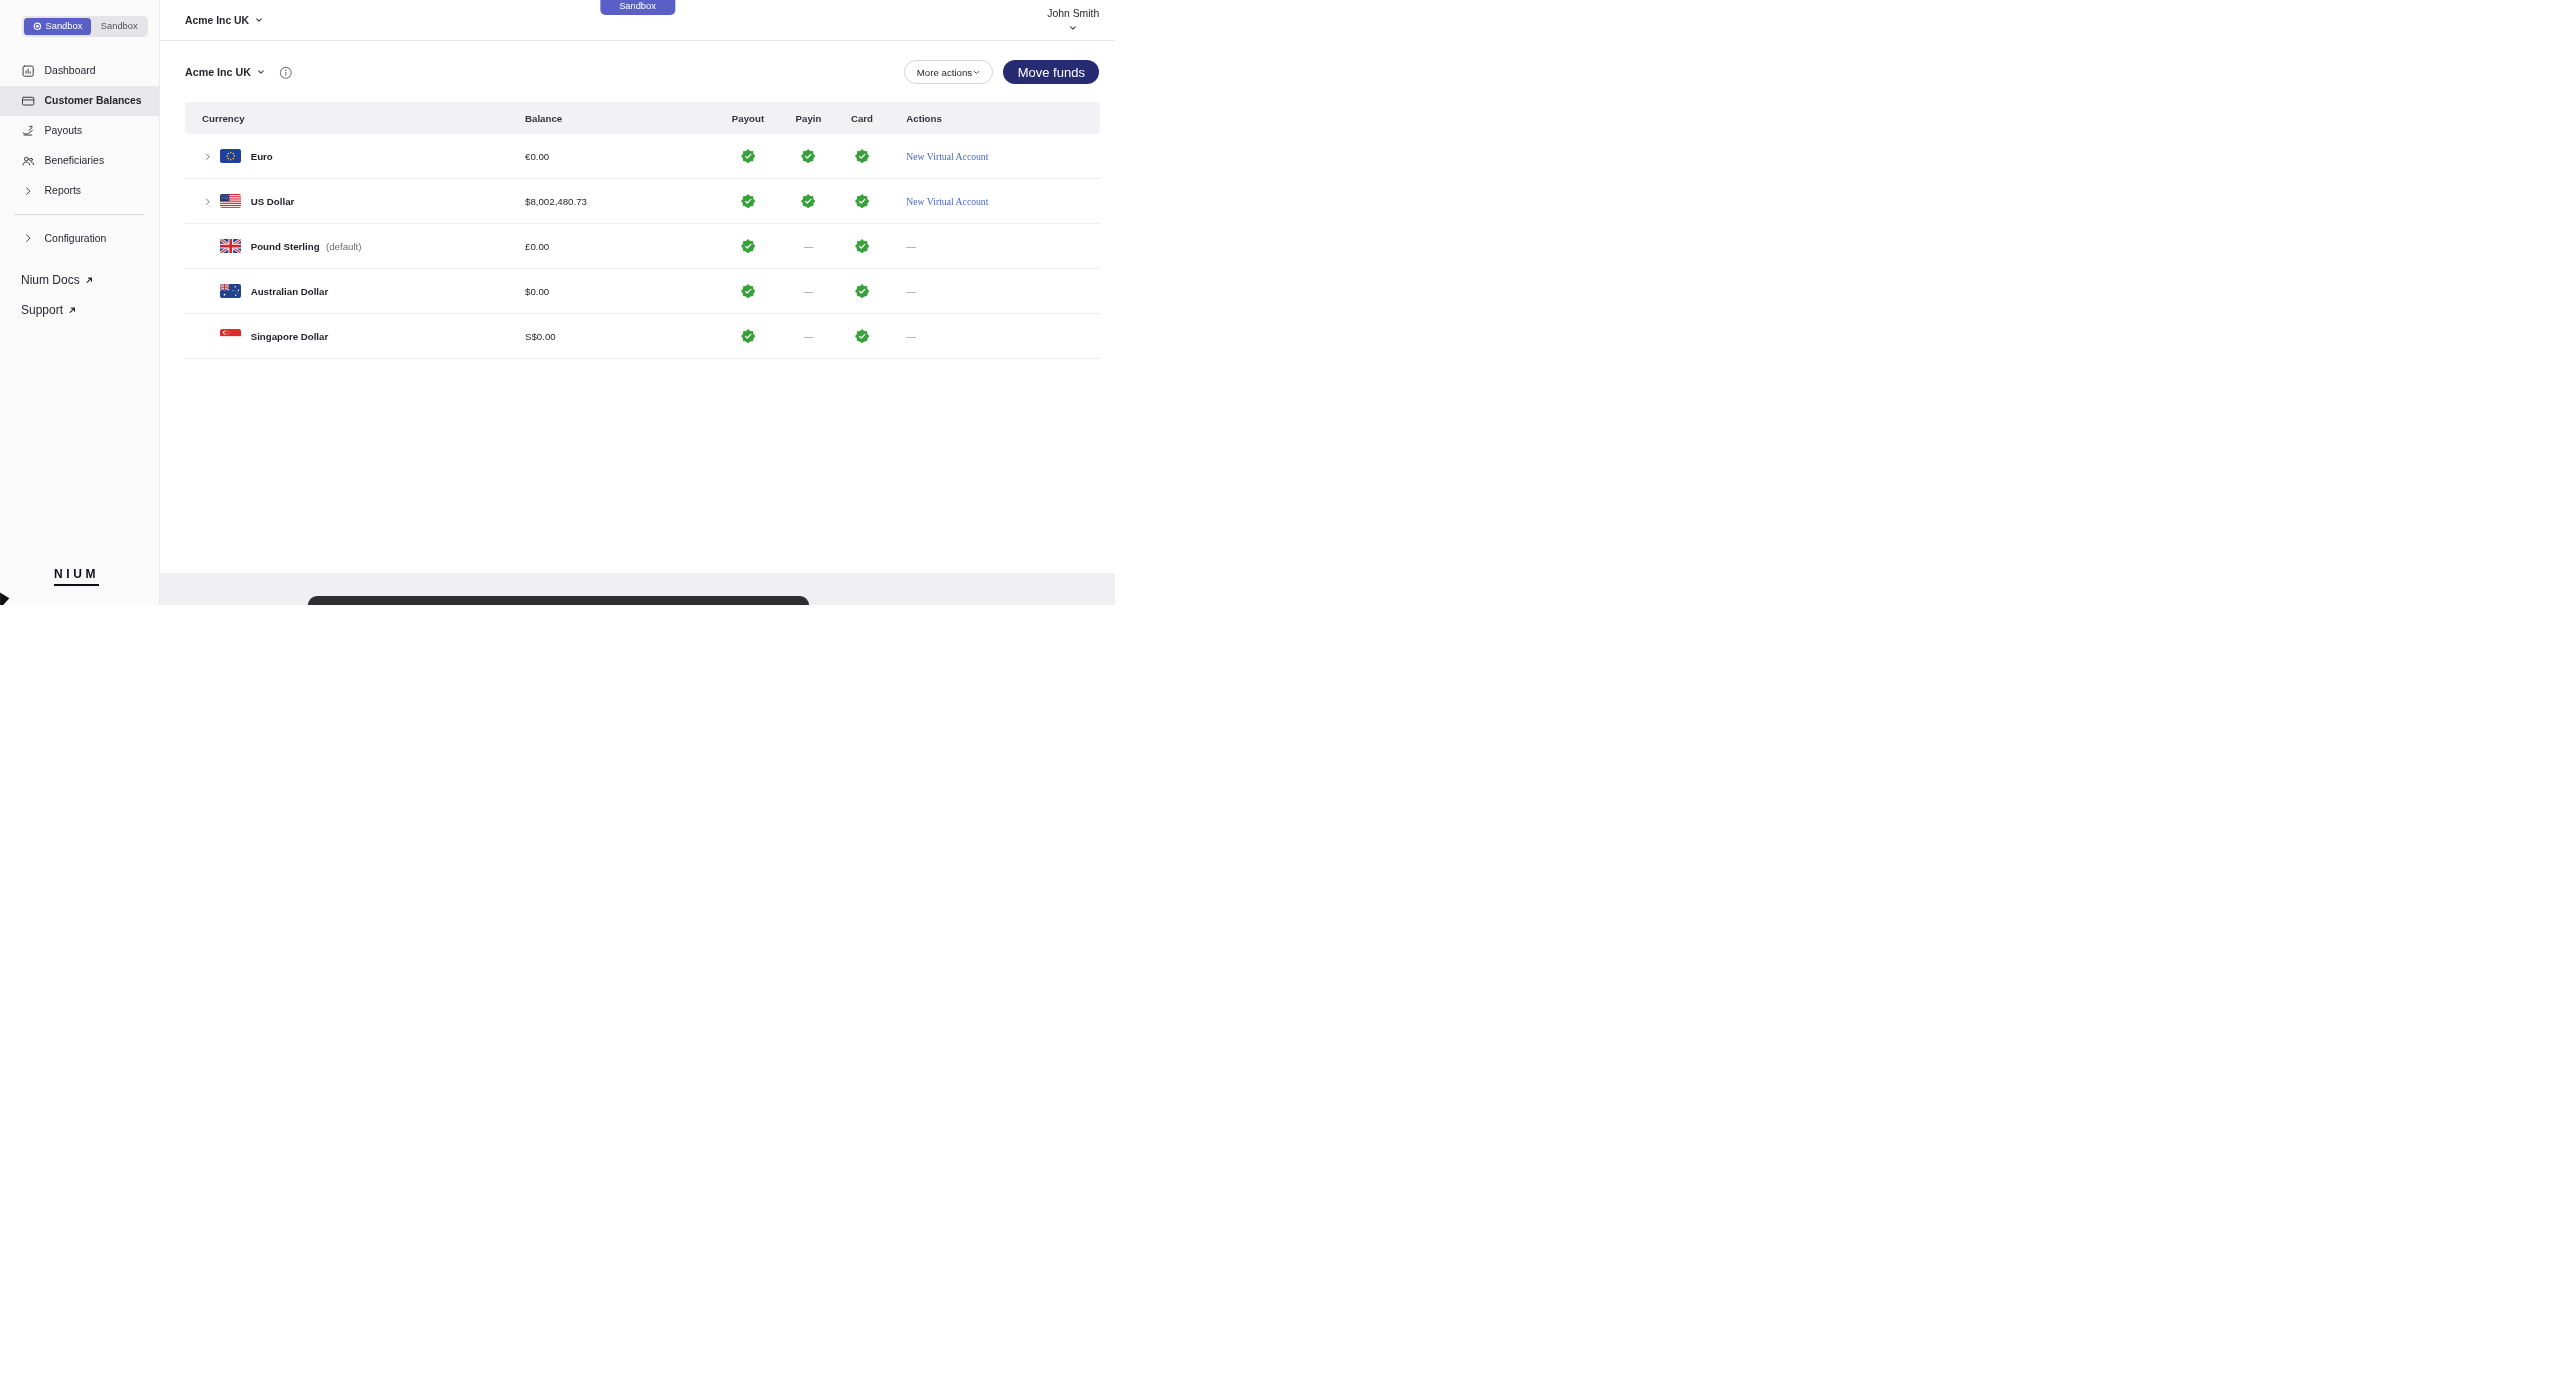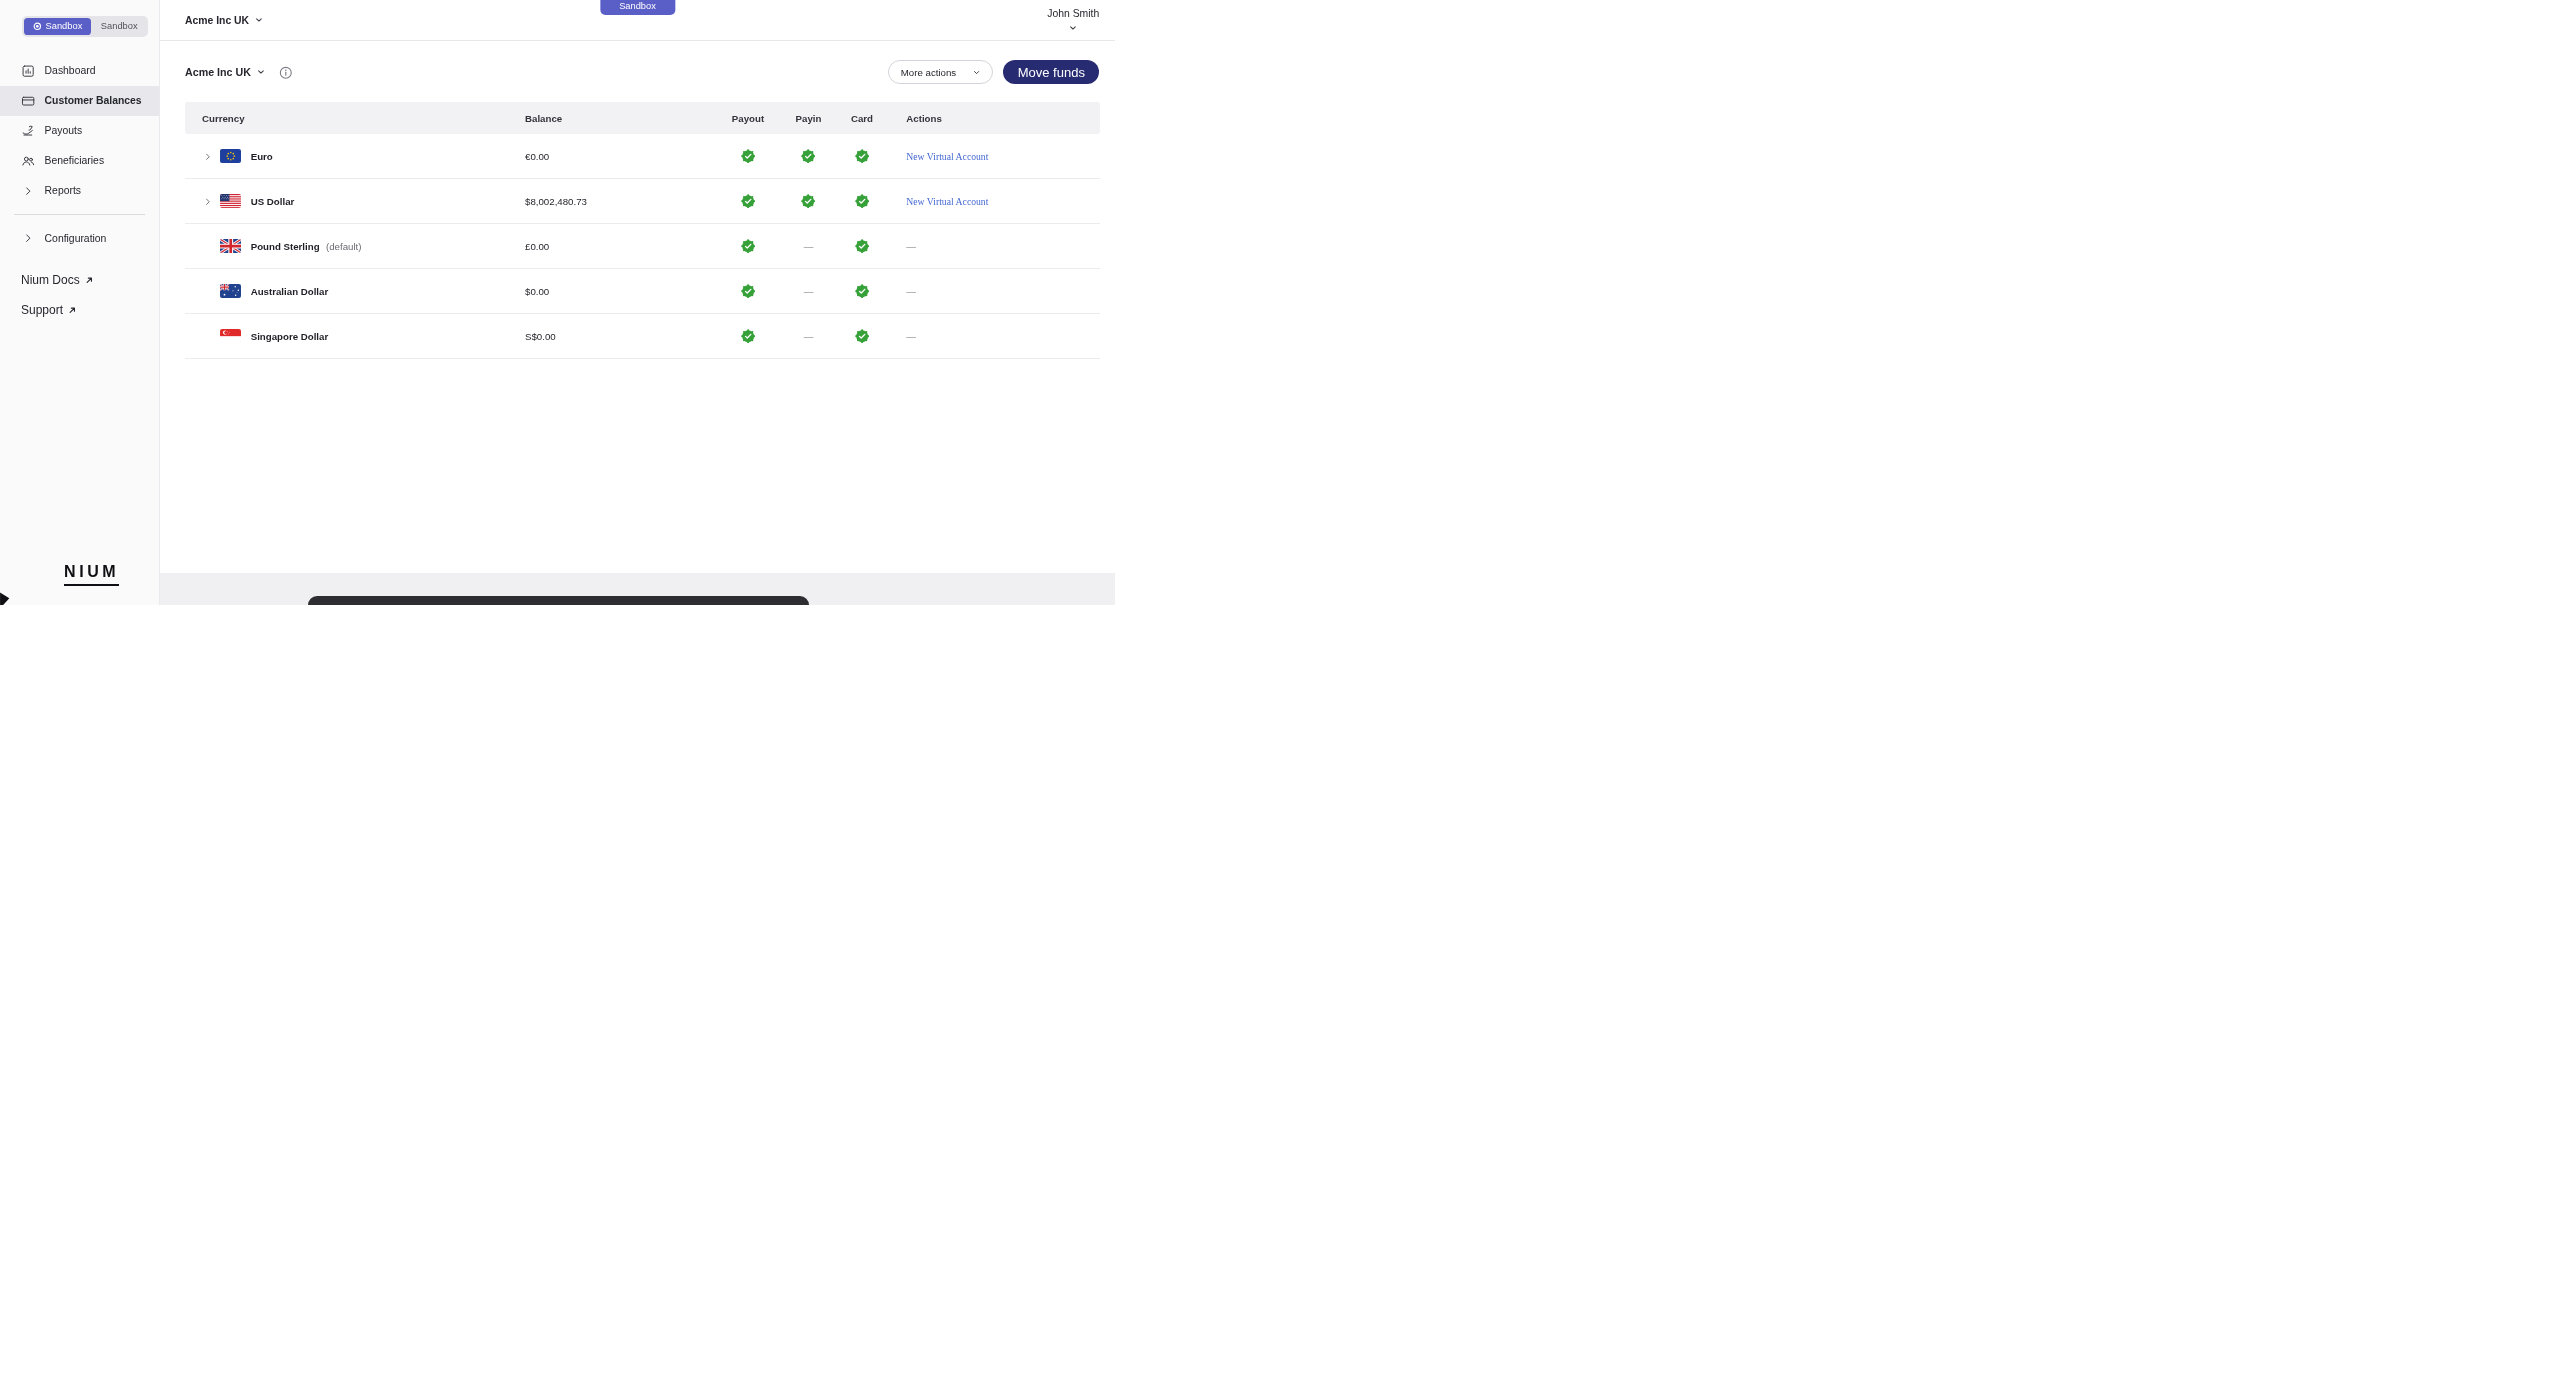--- a/index.html
+++ b/index.html
@@ -18,36 +18,36 @@
   .env-btn.active { background:#5a5fc7; color:#fff; }
   .side-nav { display:flex; flex-direction:column; }
   .side-item { display:flex; align-items:center; gap:9.3px; height:30px; padding-left:21px; font-size:10.4px; color:#26262e; cursor:pointer; }
   .side-item.active { background:#e8e8ec; font-weight:700; }
   .side-icon { width:14.3px; height:14.3px; display:inline-flex; color:#33333b; flex-shrink:0; }
   .icon svg, .side-icon svg { width:100%; height:100%; stroke:currentColor; fill:none; stroke-width:1.6; stroke-linecap:round; stroke-linejoin:round; }
   .side-divider { height:0.7px; background:#d9d9de; margin:8.6px 14.3px; }
   .side-links { margin-top:11.5px; display:flex; flex-direction:column; }
   .side-link { display:flex; align-items:center; gap:5px; height:30px; padding-left:21px; font-size:12px; cursor:pointer; }
   .ext-icon { width:8.6px; height:8.6px; display:inline-flex; color:#26262e; }
-  .logo { position:absolute; left:64px; bottom:18.6px; font-size:16px; font-weight:700; letter-spacing:3.6px; color:#101014; border-bottom:2.1px solid #101014; padding-bottom:3.6px; }
+  .logo { position:absolute; left:54px; bottom:18.6px; font-size:12px; font-weight:700; letter-spacing:3.6px; color:#101014; border-bottom:2.1px solid #101014; padding-bottom:3.6px; }
 
   
   .main { flex:1; position:relative; background:#fff; }
   .topbar { height:41px; border-bottom:0.7px solid #e7e7ea; display:flex; align-items:center; justify-content:space-between; padding:0 15.8px 0 25px; position:relative; }
   .org, .user { display:flex; align-items:center; gap:5.7px; font-size:10.4px; cursor:pointer; }
   .org { font-weight:700; }
   .user { font-weight:500;flex-direction:column; }
   .chev { width:7.9px; height:7.9px; display:inline-flex; color:#3c3c44; }
   .env-badge { position:absolute; left:50%; transform:translateX(-50%); top:-3.6px; background:#5a5fc7; color:#fff; font-size:9.3px; padding:4.3px 19.3px 4.3px 19.3px; border-radius:5px; cursor:pointer; }
 
   .page-header { display:flex; align-items:center; justify-content:space-between; padding:19.3px 15.8px 18px 25px; }
   .title-group { display:flex; align-items:center; gap:6.4px; font-size:10.7px; font-weight:700; }
   .info { width:13.6px; height:13.6px; color:#7b7b85; margin-left:7.2px; display:inline-flex; cursor:pointer; }
   .hdr-actions { display:flex; align-items:center; }
-  .btn-outline { height:24px; border:0.7px solid #d4d4da; border-radius:12px; background:#fff; padding:0 12px; display:flex; align-items:center; gap:17px; font-size:9.7px; font-weight:500; color:#26262e; cursor:pointer; font-family:inherit; }
+  .btn-outline { height:24px; border:0.7px solid #d4d4da; border-radius:12px; background:#fff; padding:0 12px; display:flex; align-items:center; gap:1px; font-size:9.7px; font-weight:500; color:#26262e; cursor:pointer; font-family:inherit; }
   .btn-primary { height:24px; border:none; border-radius:12px; background:#262b72; color:#fff; padding:0 14.3px; font-size:13px; font-weight:500; margin-left:10px; cursor:pointer; font-family:inherit; }
 
   
   .table { margin:0 15px 12px 25px; }
   .thead { display:flex; align-items:center; height:32px; background:#f2f2f5; border-radius:2.9px; font-size:9.7px; font-weight:700; color:#33333b; }
   .trow { display:flex; align-items:center; height:45px; border-bottom:0.7px solid #ececef; font-size:9.7px; background:#fff; }
   .c-currency { width:340px; padding-left:17px; display:flex; align-items:center; }
   .c-balance { width:191px; }
   .c-payout { width:64px; display:flex; justify-content:center; }
   .c-payin { width:57px; display:flex; justify-content:center; }

